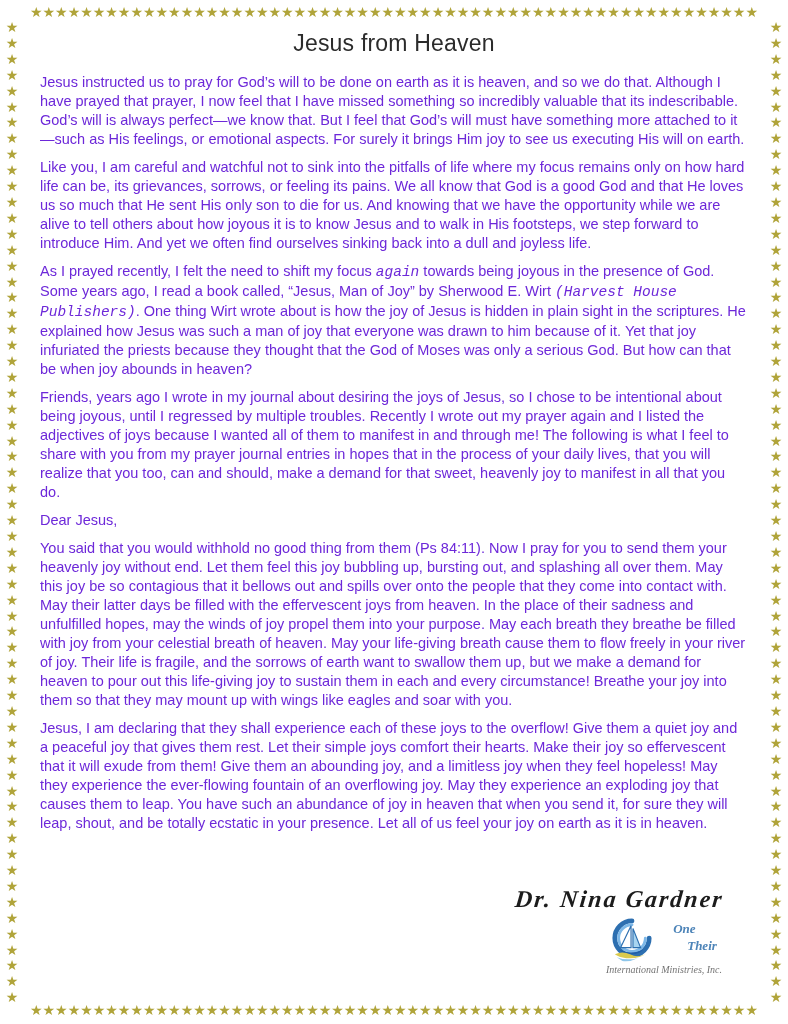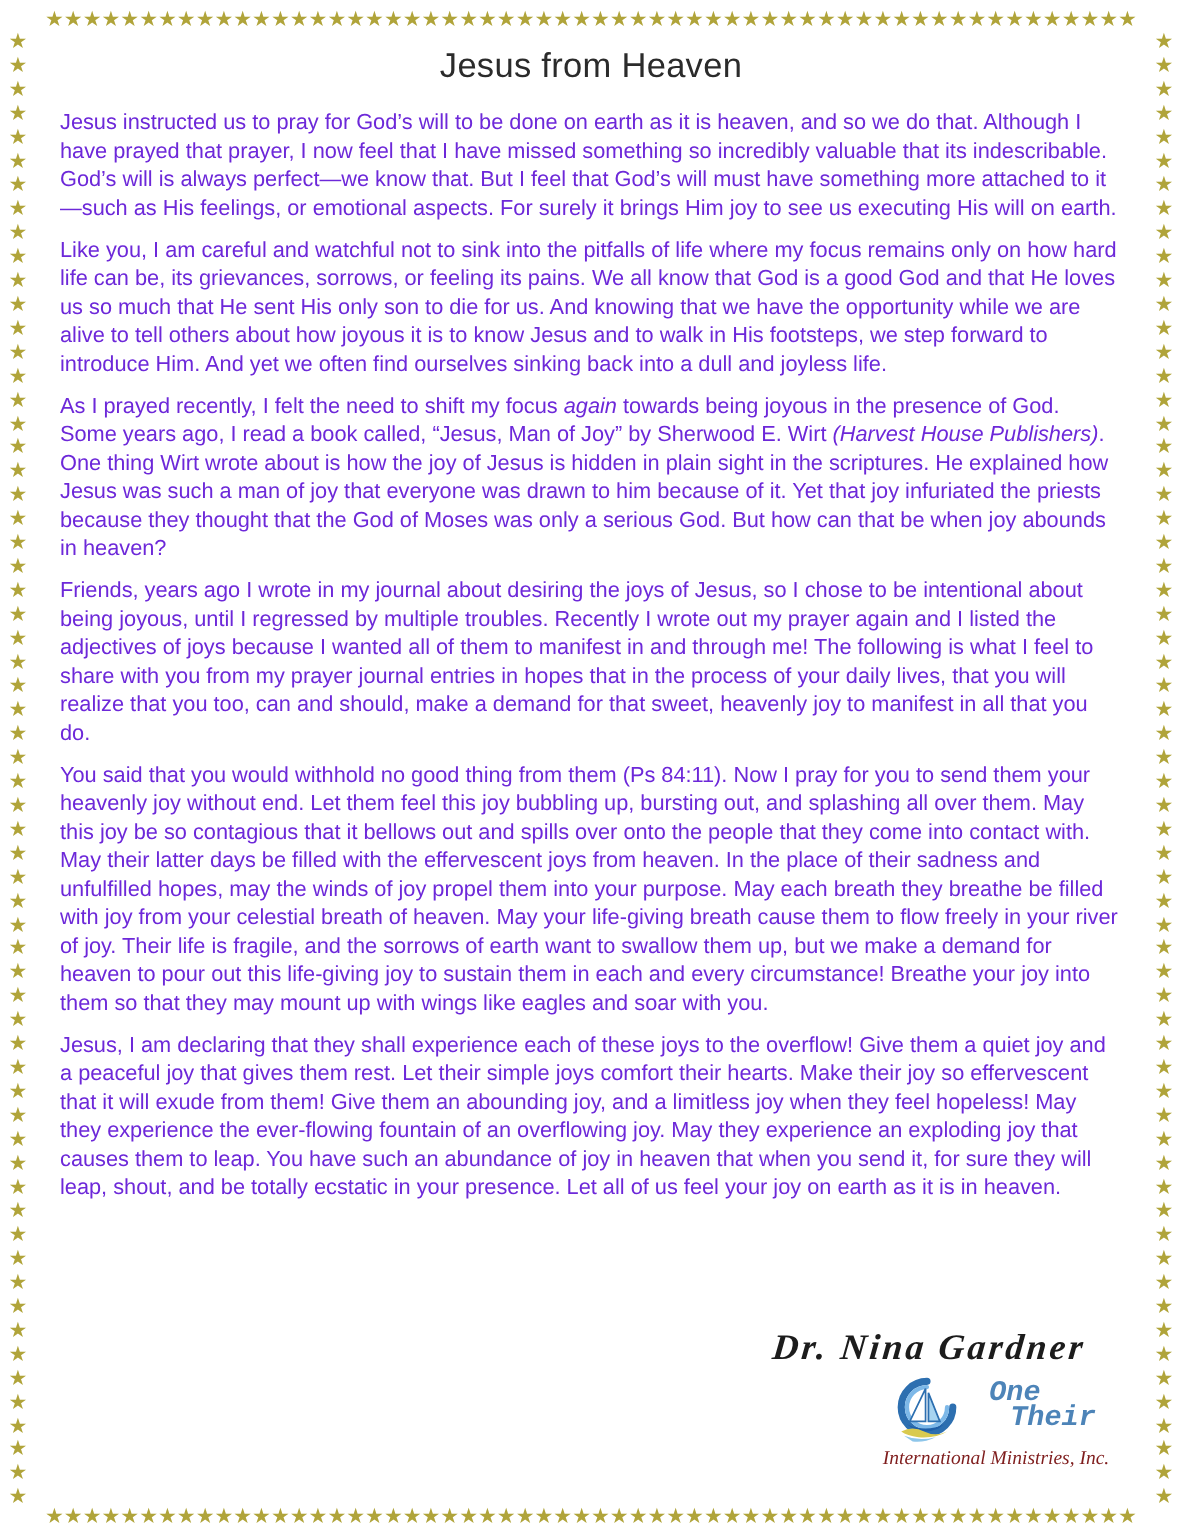--- a/index.html
+++ b/index.html
@@ -35,21 +35,21 @@
     text-align:center;
     font-size:23px; font-weight:400; color:#2b2b2b;
     letter-spacing:0.2px;
     margin:8px 0 16px 0;
   }
   .body-text p {
     font-size:14.5px; line-height:19px; color:#6d28d9;
     margin-bottom:9px;
     text-align:left;
   }
-  .body-text p em { font-style:italic; }
+  .body-text p em { font-style:italic;font-family:Liberation Mono, monospace; }
   
   .bottom-area {
     position:absolute; left:0; right:0; top:878px; height:146px;
   }
   .signature {
     position:absolute; right:64px; top:8px;
     font-family:"Liberation Serif", serif;
     font-style:italic; font-weight:600;
     font-size:24px; letter-spacing:2px; color:#1c1c1c;
     transform:skewX(-6deg);
@@ -61,31 +61,31 @@
     font-style:italic; font-weight:bold;
     color:#2e6ca8;
   }
   .logo {
     position:absolute; right:34px; top:40px; width:180px;
     text-align:center;
   }
   .logo-top { display:flex; align-items:flex-start; justify-content:center; }
   .logo-mark { width:42px; height:44px; flex:0 0 42px; }
   .logo-words {
-    font-family:Liberation Mono, monospace;
+    font-family:Liberation Serif, serif;
     font-style:italic; font-weight:bold;
-    color:#4d84b8; font-size:19px; line-height:17px;
+    color:#4d84b8; font-size:13px; line-height:17px;
     text-align:left; margin-left:20px; margin-top:2px;
     text-shadow:0 0 1px #ffffff;
   }
   .logo-words .w2 { margin-left:14px; }
   .logo-subtitle {
     font-family:"Liberation Serif", serif;
     font-style:italic;
-    font-size:13px; color:#7f1d1d;
+    font-size:10px; color:#737373;
     margin-top:2px; white-space:nowrap;
   }
   .footer {
     position:absolute; left:0; right:0; top:106px;
     text-align:center;
     font-size:10.5px; color:#222;
   }
   .footer .link {
     font-family:"Liberation Serif", serif;
     font-style:italic;
@@ -226,20 +226,21 @@
 ★
 ★</div>
 
   <div class="content">
     <h1 class="title">Jesus from Heaven</h1>
     <div class="body-text" id="paragraphs">
         <p><span>Jesus instructed us to pray for God’s will to be done on earth as it is heaven, and so we do that. Although I have prayed that prayer, I now feel that I have missed something so incredibly valuable that its indescribable. God’s will is always perfect—we know that. But I feel that God’s will must have something more attached to it—such as His feelings, or emotional aspects. For surely it brings Him joy to see us executing His will on earth.</span></p>
         <p><span>Like you, I am careful and watchful not to sink into the pitfalls of life where my focus remains only on how hard life can be, its grievances, sorrows, or feeling its pains. We all know that God is a good God and that He loves us so much that He sent His only son to die for us. And knowing that we have the opportunity while we are alive to tell others about how joyous it is to know Jesus and to walk in His footsteps, we step forward to introduce Him. And yet we often find ourselves sinking back into a dull and joyless life.</span></p>
         <p><span>As I prayed recently, I felt the need to shift my focus </span><em>again</em><span> towards being joyous in the presence of God. Some years ago, I read a book called, “Jesus, Man of Joy” by Sherwood E. Wirt </span><em>(Harvest House Publishers)</em><span>. One thing Wirt wrote about is how the joy of Jesus is hidden in plain sight in the scriptures. He explained how Jesus was such a man of joy that everyone was drawn to him because of it. Yet that joy infuriated the priests because they thought that the God of Moses was only a serious God. But how can that be when joy abounds in heaven?</span></p>
         <p><span>Friends, years ago I wrote in my journal about desiring the joys of Jesus, so I chose to be intentional about being joyous, until I regressed by multiple troubles. Recently I wrote out my prayer again and I listed the adjectives of joys because I wanted all of them to manifest in and through me! The following is what I feel to share with you from my prayer journal entries in hopes that in the process of your daily lives, that you will realize that you too, can and should, make a demand for that sweet, heavenly joy to manifest in all that you do.</span></p>
+        <p><span>Dear Jesus,</span></p>
         <p><span>You said that you would withhold no good thing from them (Ps 84:11). Now I pray for you to send them your heavenly joy without end. Let them feel this joy bubbling up, bursting out, and splashing all over them. May this joy be so contagious that it bellows out and spills over onto the people that they come into contact with. May their latter days be filled with the effervescent joys from heaven. In the place of their sadness and unfulfilled hopes, may the winds of joy propel them into your purpose. May each breath they breathe be filled with joy from your celestial breath of heaven. May your life-giving breath cause them to flow freely in your river of joy. Their life is fragile, and the sorrows of earth want to swallow them up, but we make a demand for heaven to pour out this life-giving joy to sustain them in each and every circumstance! Breathe your joy into them so that they may mount up with wings like eagles and soar with you.</span></p>
         <p><span>Jesus, I am declaring that they shall experience each of these joys to the overflow! Give them a quiet joy and a peaceful joy that gives them rest. Let their simple joys comfort their hearts. Make their joy so effervescent that it will exude from them! Give them an abounding joy, and a limitless joy when they feel hopeless! May they experience the ever-flowing fountain of an overflowing joy. May they experience an exploding joy that causes them to leap. You have such an abundance of joy in heaven that when you send it, for sure they will leap, shout, and be totally ecstatic in your presence. Let all of us feel your joy on earth as it is in heaven.</span></p>
       </div>
   </div>
 
   <div class="bottom-area">
 
     <div class="signature">Dr. Nina Gardner</div>
 
 

